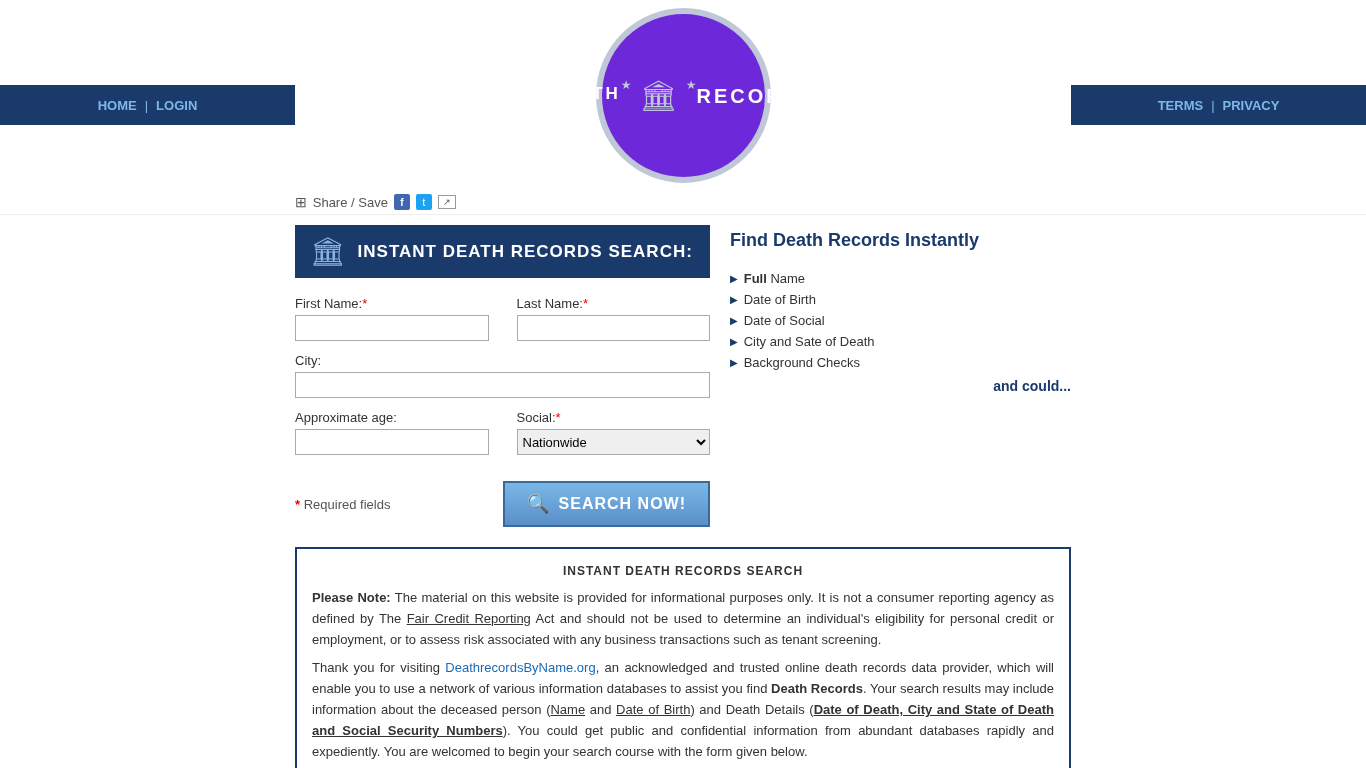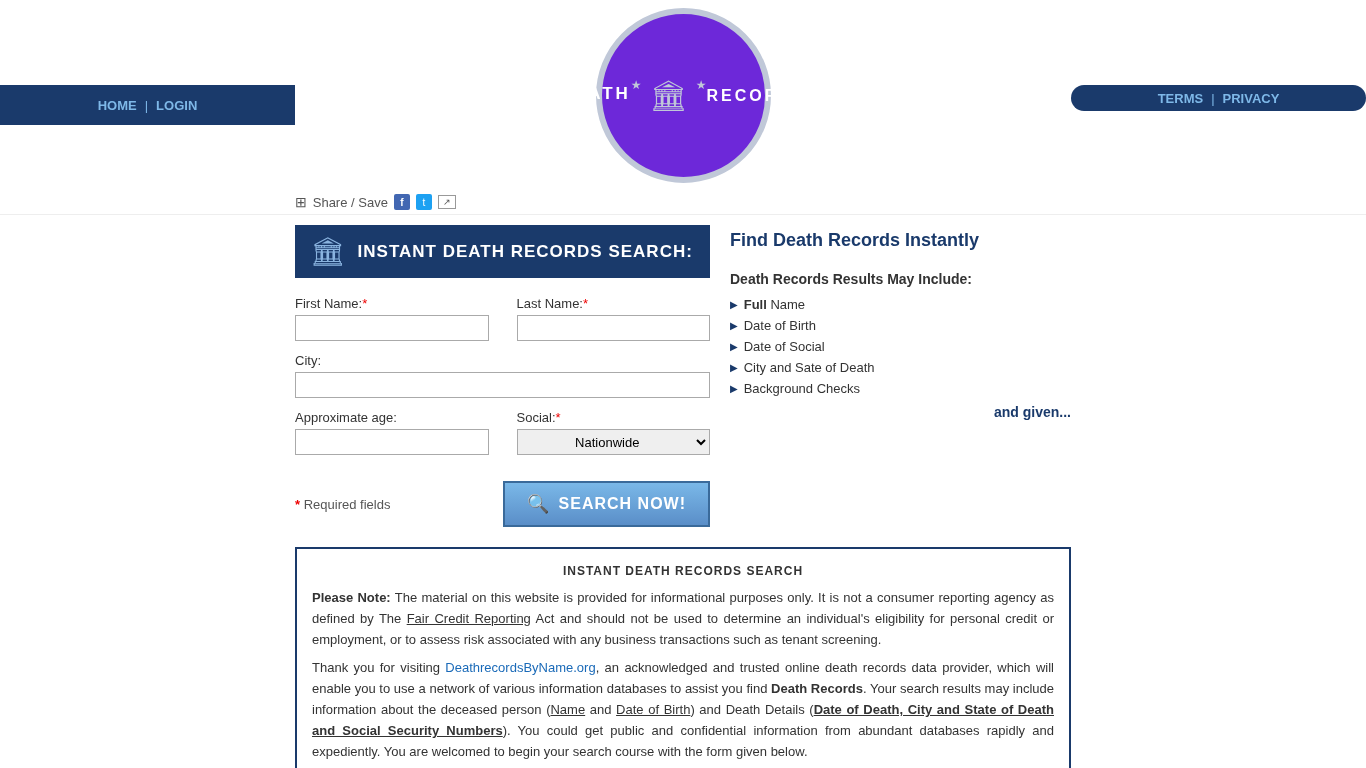--- a/index.html
+++ b/index.html
@@ -1,49 +1,49 @@
 <!DOCTYPE html>
 <html><head>
   <meta charset="utf-8">
   <style>
     * { margin: 0; padding: 0; box-sizing: border-box; }
     body { font-family: Arial, sans-serif; font-size: 13px; background: #fff; color: #333; width: 1366px; }
 
     
     .header { position: relative; background: #fff; height: 190px; display: flex; align-items: center; justify-content: center; }
     .nav-left { position: absolute; left: 0; top: 85px; width: 295px; background: #1a3a6b; height: 40px; display: flex; align-items: center; justify-content: center; }
-    .nav-right { position: absolute; right: 0; top: 85px; width: 295px; background: #1a3a6b; height: 26px; display: flex; align-items: center; justify-content: center; border-radius: 17px; }
+    .nav-right { position: absolute; right: 0; top: 85px; width: 295px; background: #1a3a6b; height: 40px; display: flex; align-items: center; justify-content: center; }
     .nav-left a, .nav-right a { color: #7eb8e8; text-decoration: none; font-size: 13px; font-weight: bold; }
     .nav-sep { color: #7eb8e8; margin: 0 8px; }
 
     .logo-circle { width: 175px; height: 175px; border-radius: 50%; border: 6px solid #c0c8d8; background: #6d28d9; display: flex; align-items: center; justify-content: center; position: relative; z-index: 10; }
     .logo-text-top { color: #fff; font-size: 17px; font-weight: bold; letter-spacing: 3px; margin-bottom: 2px; }
     .logo-stars { color: #c0c8d8; font-size: 12px; display: flex; gap: 8px; margin: 2px 0; }
-    .logo-text-bottom { color: #fff; font-size: 16px; font-weight: bold; letter-spacing: 3px; margin-top: 2px; }
+    .logo-text-bottom { color: #fff; font-size: 20px; font-weight: bold; letter-spacing: 3px; margin-top: 2px; }
 
     
     .share-bar { padding: 4px 295px; background: #fff; border-bottom: 1px solid #eee; display: flex; align-items: center; gap: 6px; font-size: 13px; color: #555; }
     .share-icon { width: 16px; height: 16px; background: #4267B2; display: inline-block; border-radius: 2px; }
     .twitter-icon { width: 16px; height: 16px; background: #1DA1F2; display: inline-block; border-radius: 2px; }
     .share-btn { width: 18px; height: 14px; border: 1px solid #999; display: inline-flex; align-items: center; justify-content: center; font-size: 9px; cursor: pointer; }
 
     
     .main { padding: 10px 295px; display: flex; gap: 20px; }
 
     
     .form-panel { flex: 0 0 415px; }
     .search-header { background: #1a3a6b; color: #fff; padding: 10px 15px; display: flex; align-items: center; gap: 12px; margin-bottom: 18px; }
     .search-header-icon { font-size: 28px; color: #8ab4e0; }
     .search-header-text { font-size: 17px; font-weight: bold; letter-spacing: 1px; }
 
     .form-row { display: flex; gap: 28px; margin-bottom: 12px; }
     .form-group { flex: 1; }
     .form-group label { display: block; margin-bottom: 4px; font-size: 13px; color: #333; }
     .form-group label .required { color: #e00; }
-    .form-group input, .form-group select { width: 100%; height: 26px; border: 1px solid #aaa; padding: 2px 1px; font-size: 13px; text-align: center; }
+    .form-group input, .form-group select { width: 100%; height: 26px; border: 1px solid #aaa; padding: 2px 1px; font-size: 13px; }
 
     .form-bottom { display: flex; align-items: center; justify-content: space-between; margin-top: 18px; padding-top: 8px; }
     .required-note { font-size: 13px; color: #555; }
     .required-note .star { color: #e00; font-weight: bold; }
 
     .search-btn { background: linear-gradient(to bottom, #7ab8e8, #5a8ec8); border: 2px solid #3a6a9a; color: #fff; font-size: 16px; font-weight: bold; padding: 10px 22px; cursor: pointer; display: flex; align-items: center; gap: 8px; letter-spacing: 1px; }
     .search-magnifier { font-size: 18px; }
 
     
     .info-panel { flex: 1; padding-top: 5px; }
@@ -146,21 +146,20 @@
       </div>
       <button class="search-btn">
         <span class="search-magnifier">🔍</span>
         <span>SEARCH NOW!</span>
       </button>
     </div>
   </div>
 
   <div class="info-panel">
     <div class="find-title">Find Death Records Instantly</div>
-    <div class="results-title">Death Records Results May Include:</div>
 
     <div class="result-item">
       <span class="result-icon">▶</span>
       <span><strong>Full</strong> Name</span>
     </div>
     <div class="result-item">
       <span class="result-icon">▶</span>
       <span>Date of Birth</span>
     </div>
     <div class="result-item">
@@ -169,21 +168,21 @@
     </div>
     <div class="result-item">
       <span class="result-icon">▶</span>
       <span>City and Sate of Death</span>
     </div>
     <div class="result-item">
       <span class="result-icon">▶</span>
       <span>Background Checks</span>
     </div>
 
-    <div class="and-more">and given...</div>
+    <div class="and-more">and could...</div>
   </div>
 </div>
 
 <div class="info-box">
   <div class="info-box-title">INSTANT DEATH RECORDS SEARCH</div>
   <p>
     <strong>Please Note:</strong> The material on this website is provided for informational purposes only. It is not a consumer reporting agency as defined by The <span style="text-decoration:underline">Fair Credit Reporting</span> Act and should not be used to determine an individual's eligibility for personal credit or employment, or to assess risk associated with any business transactions such as tenant screening.
   </p>
   <p>
     Thank you for visiting <a href="#">DeathrecordsByName.org</a>, an acknowledged and trusted online death records data provider, which will enable you to use a network of various information databases to assist you find <strong>Death Records</strong>. Your search results may include information about the deceased person (<span style="text-decoration:underline">Name</span> and <span style="text-decoration:underline">Date of Birth</span>) and Death Details (<span style="text-decoration:underline; font-weight:bold">Date of Death, City and State of Death and Social Security Numbers</span>). You could get public and confidential information from abundant databases rapidly and expediently. You are welcomed to begin your search course with the form given below.

